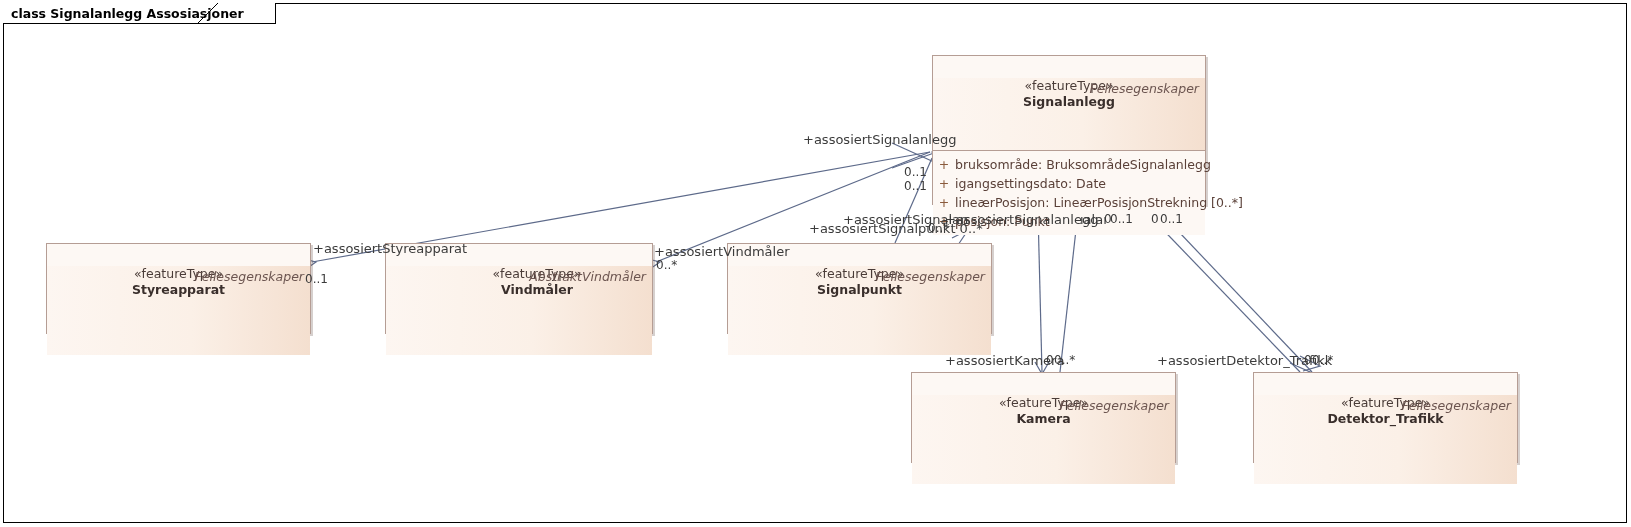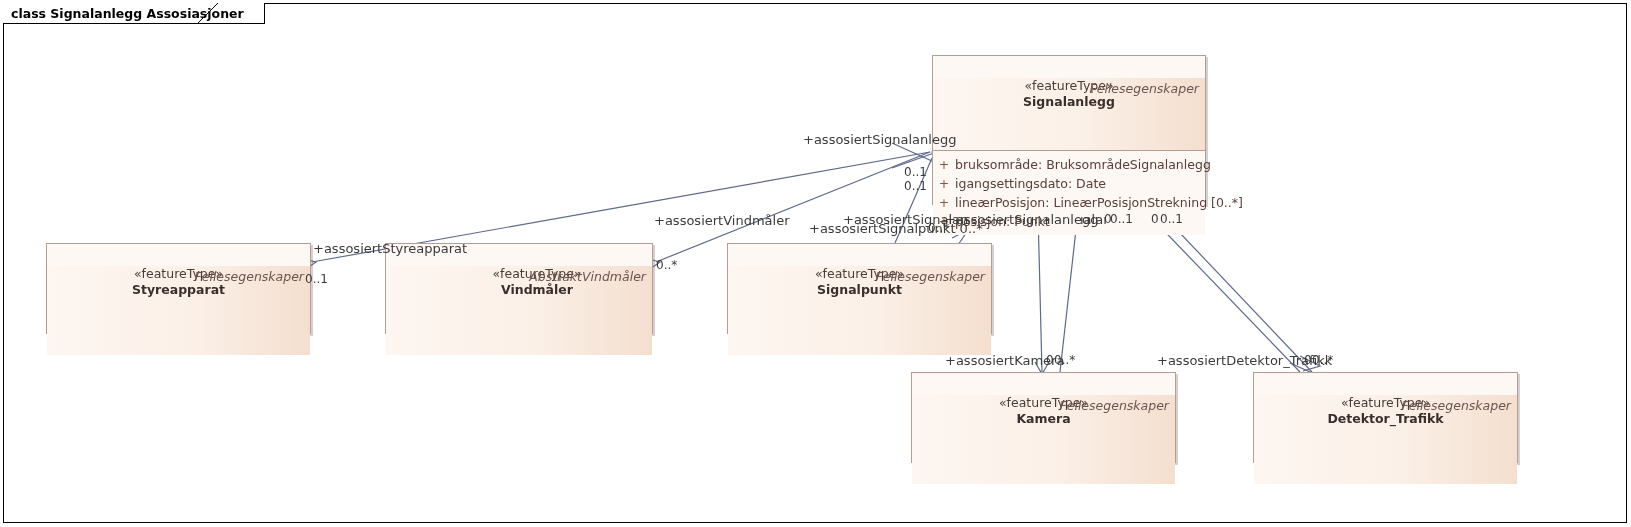--- a/index.html
+++ b/index.html
@@ -24,21 +24,21 @@
     width: 1624px;
     height: 520px;
     border: 1px solid #000000;
     box-sizing: border-box;
   }
   #frame-tab {
     position: absolute;
     left: 3px;
     top: 3px;
     height: 21px;
-    padding: 0 20px 0 8px;
+    padding: 0 31px 0 8px;
     border-right: 1px solid #000;
     border-bottom: 1px solid #000;
     background: #ffffff;
     font-size: 12.5px;
     font-weight: bold;
     color: #000000;
     line-height: 21px;
     white-space: nowrap;
     box-sizing: border-box;
   }
@@ -250,21 +250,21 @@
       <div class="pkg-label">Fellesegenskaper</div>
       <div class="stereo">«featureType»</div>
       <div class="cname">Detektor_Trafikk</div>
     </div>
   </div>
 
   <div class="conn-label" style="left:803px; top:132px;">+assosiertSignalanlegg</div>
 
   <div class="conn-label" style="left:313px; top:241px;">+assosiertStyreapparat</div>
 
-  <div class="conn-label" style="left:654px; top:213px;">+assosiertVindmåler</div>
+  <div class="conn-label" style="left:654px; top:244px;">+assosiertVindmåler</div>
 
   <div class="conn-label" style="left:797px; top:221px;margin-left:12px;">+assosiertSignalpunkt  0..*</div>
 
   <div class="conn-label" style="left:843px; top:212px;">+assosiertSignalan</div>
 
   <div class="conn-label" style="left:945px; top:212px;">+assosiertSignalanlegg</div>
 
   <div class="conn-label" style="left:1080px; top:212px;">ıalaı</div>
 
   <div class="conn-label" style="left:945px; top:353px;">+assosiertKamera</div>

